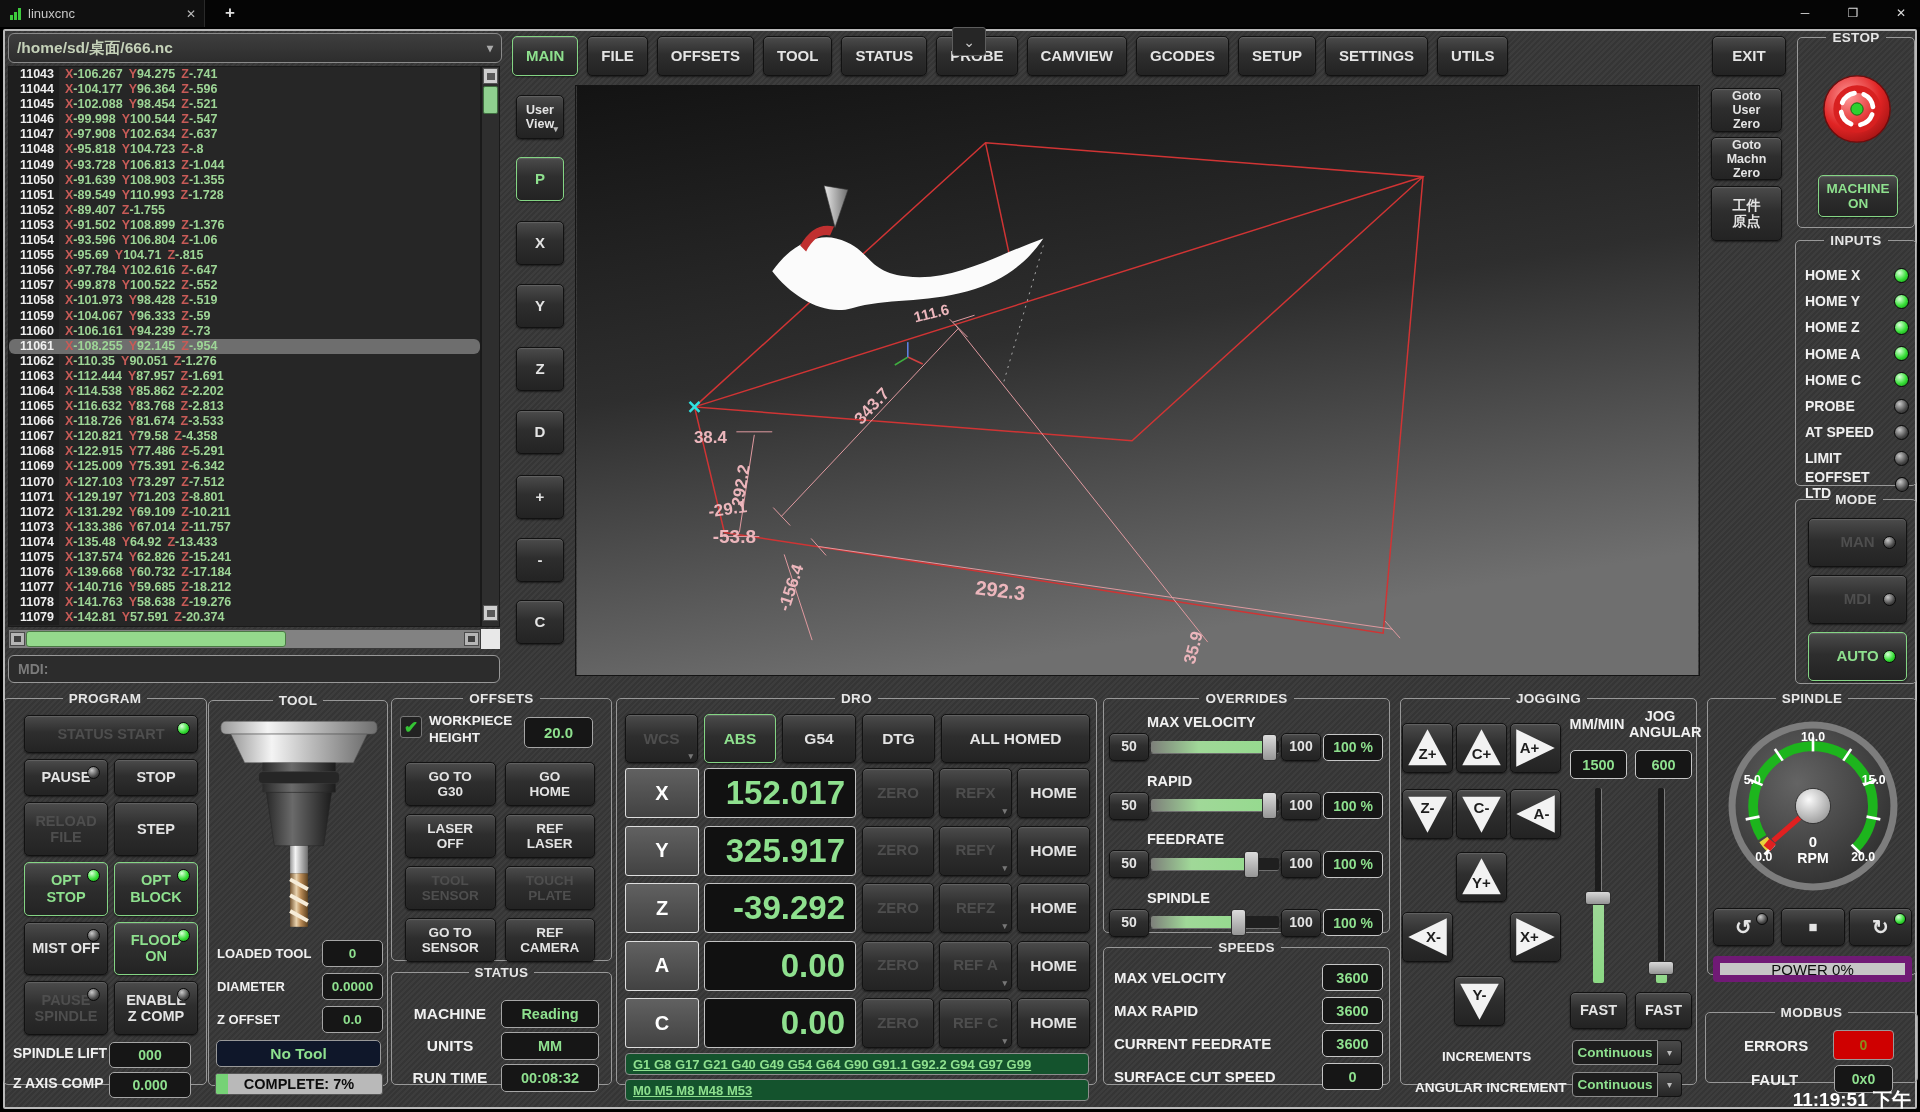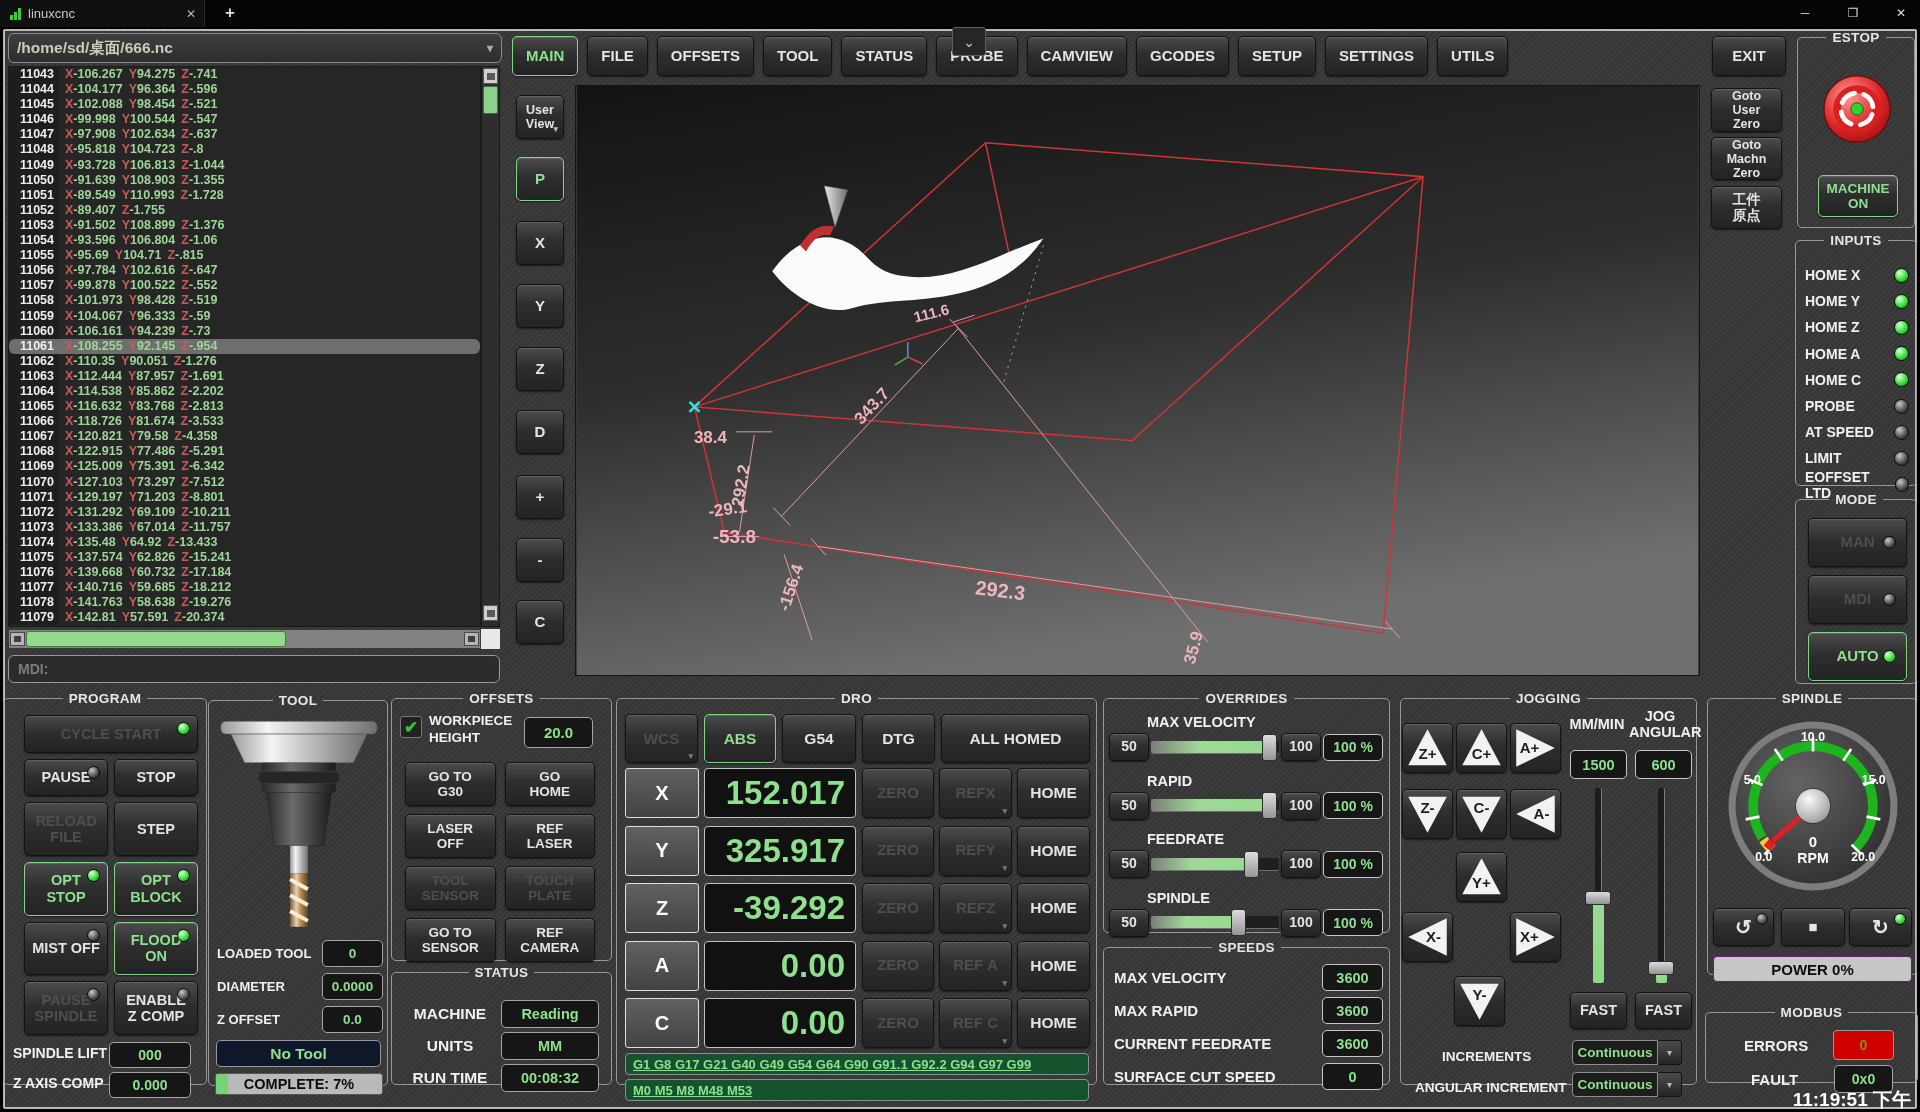--- a/index.html
+++ b/index.html
@@ -161,22 +161,22 @@
   .ddbox{position:absolute;width:110px;height:25px;display:flex;}
   .ddval{flex:1;background:#1d1d1d;border:1px solid #8d8d8d;border-radius:4px 0 0 4px;color:#8ee08e;font-size:13.5px;font-weight:700;
     display:flex;align-items:center;justify-content:center;}
   .ddarrow{width:24px;background:linear-gradient(180deg,#4b4b4b,#262626);border:1px solid #121212;border-left:none;border-radius:0 4px 4px 0;
     color:#bbb;font-size:10px;display:flex;align-items:center;justify-content:center;}
   
   #spindle-box{left:1707px;top:691px;width:210px;height:284px;}
   #gauge{position:absolute;left:17px;top:12px;width:176px;height:176px;}
   #spindle-box .sbt{position:absolute;height:38px;font-size:20px;}
   #spindle-box .sbt .led{top:4px;right:5px;width:12px;height:12px;}
-  #power-bar{position:absolute;left:5px;top:250px;width:199px;height:26px;background:#c6c6c6;border:1px solid #701a75;border-radius:4px;
-    color:#0d0d0d;font-size:15px;font-weight:700;display:flex;align-items:center;justify-content:center;}
+  #power-bar{position:absolute;left:5px;top:250px;width:199px;height:26px;background:#c6c6c6;border:7px solid #701a75;border-radius:4px;
+    color:#0d0d0d;font-size:15px;font-weight:400;display:flex;align-items:center;justify-content:center;}
   #modbus-box{left:1705px;top:1005px;width:213px;height:78px;}
   .mbrow-lbl{position:absolute;font-size:15px;}
   #mb-err{position:absolute;left:127px;top:10px;width:61px;height:30px;background:#cf0000;border:1px solid #999;border-radius:4px;
     color:#8b8b1a;font-weight:700;font-size:14px;display:flex;align-items:center;justify-content:center;}
   #mb-fault{position:absolute;left:128px;top:45px;width:59px;height:28px;font-size:14px;}
   #clock{position:absolute;left:1690px;top:1087px;width:225px;height:22px;color:#fff;font-size:19px;font-weight:700;text-align:right;padding-right:4px;}
 </style>
 </head>
 <body>
 
@@ -458,21 +458,21 @@
       <button class="btn" style="top: 88px; height: 44px;">
         <span>Goto</span>
         <span>User</span>
         <span>Zero</span>
       </button>
       <button class="btn" style="top: 137px; height: 43px;">
         <span>Goto</span>
         <span>Machn</span>
         <span>Zero</span>
       </button>
-      <button class="btn" style="top: 186px; height: 43px; font-size: 14px;">
+      <button class="btn" style="top: 186px; height: 55px; font-size: 14px;">
         <span>工件</span>
         <span>原点</span>
       </button>
     </div>
 
   <fieldset id="estop-box">
     <legend>ESTOP</legend>
     <svg id="estop-svg" viewBox="0 0 76 76">
       <defs>
         <radialGradient id="eg" cx="0.38" cy="0.32" r="0.85">
@@ -545,21 +545,21 @@
       <button class="btn active" style="top: 125px;">
         <span>AUTO</span>
         <span class="led on"></span>
       </button>
     </fieldset>
 
   <fieldset id="program-box">
     <legend>PROGRAM</legend>
     <div id="program-grid">
         <button class="btn k-cycle-start disabled">
-          <span style="max-width: 120px;">CYCLE START</span>
+          <span style="max-width: 120px;">STATUS START</span>
           <span class="led on"></span>
         </button>
         <button class="btn k-pause ">
           <span style="max-width: 70px;">PAUSE</span>
           <span class="led off"></span>
         </button>
         <button class="btn k-stop ">
           <span style="max-width: 70px;">STOP</span>
         </button>
         <button class="btn k-reload-file disabled">

